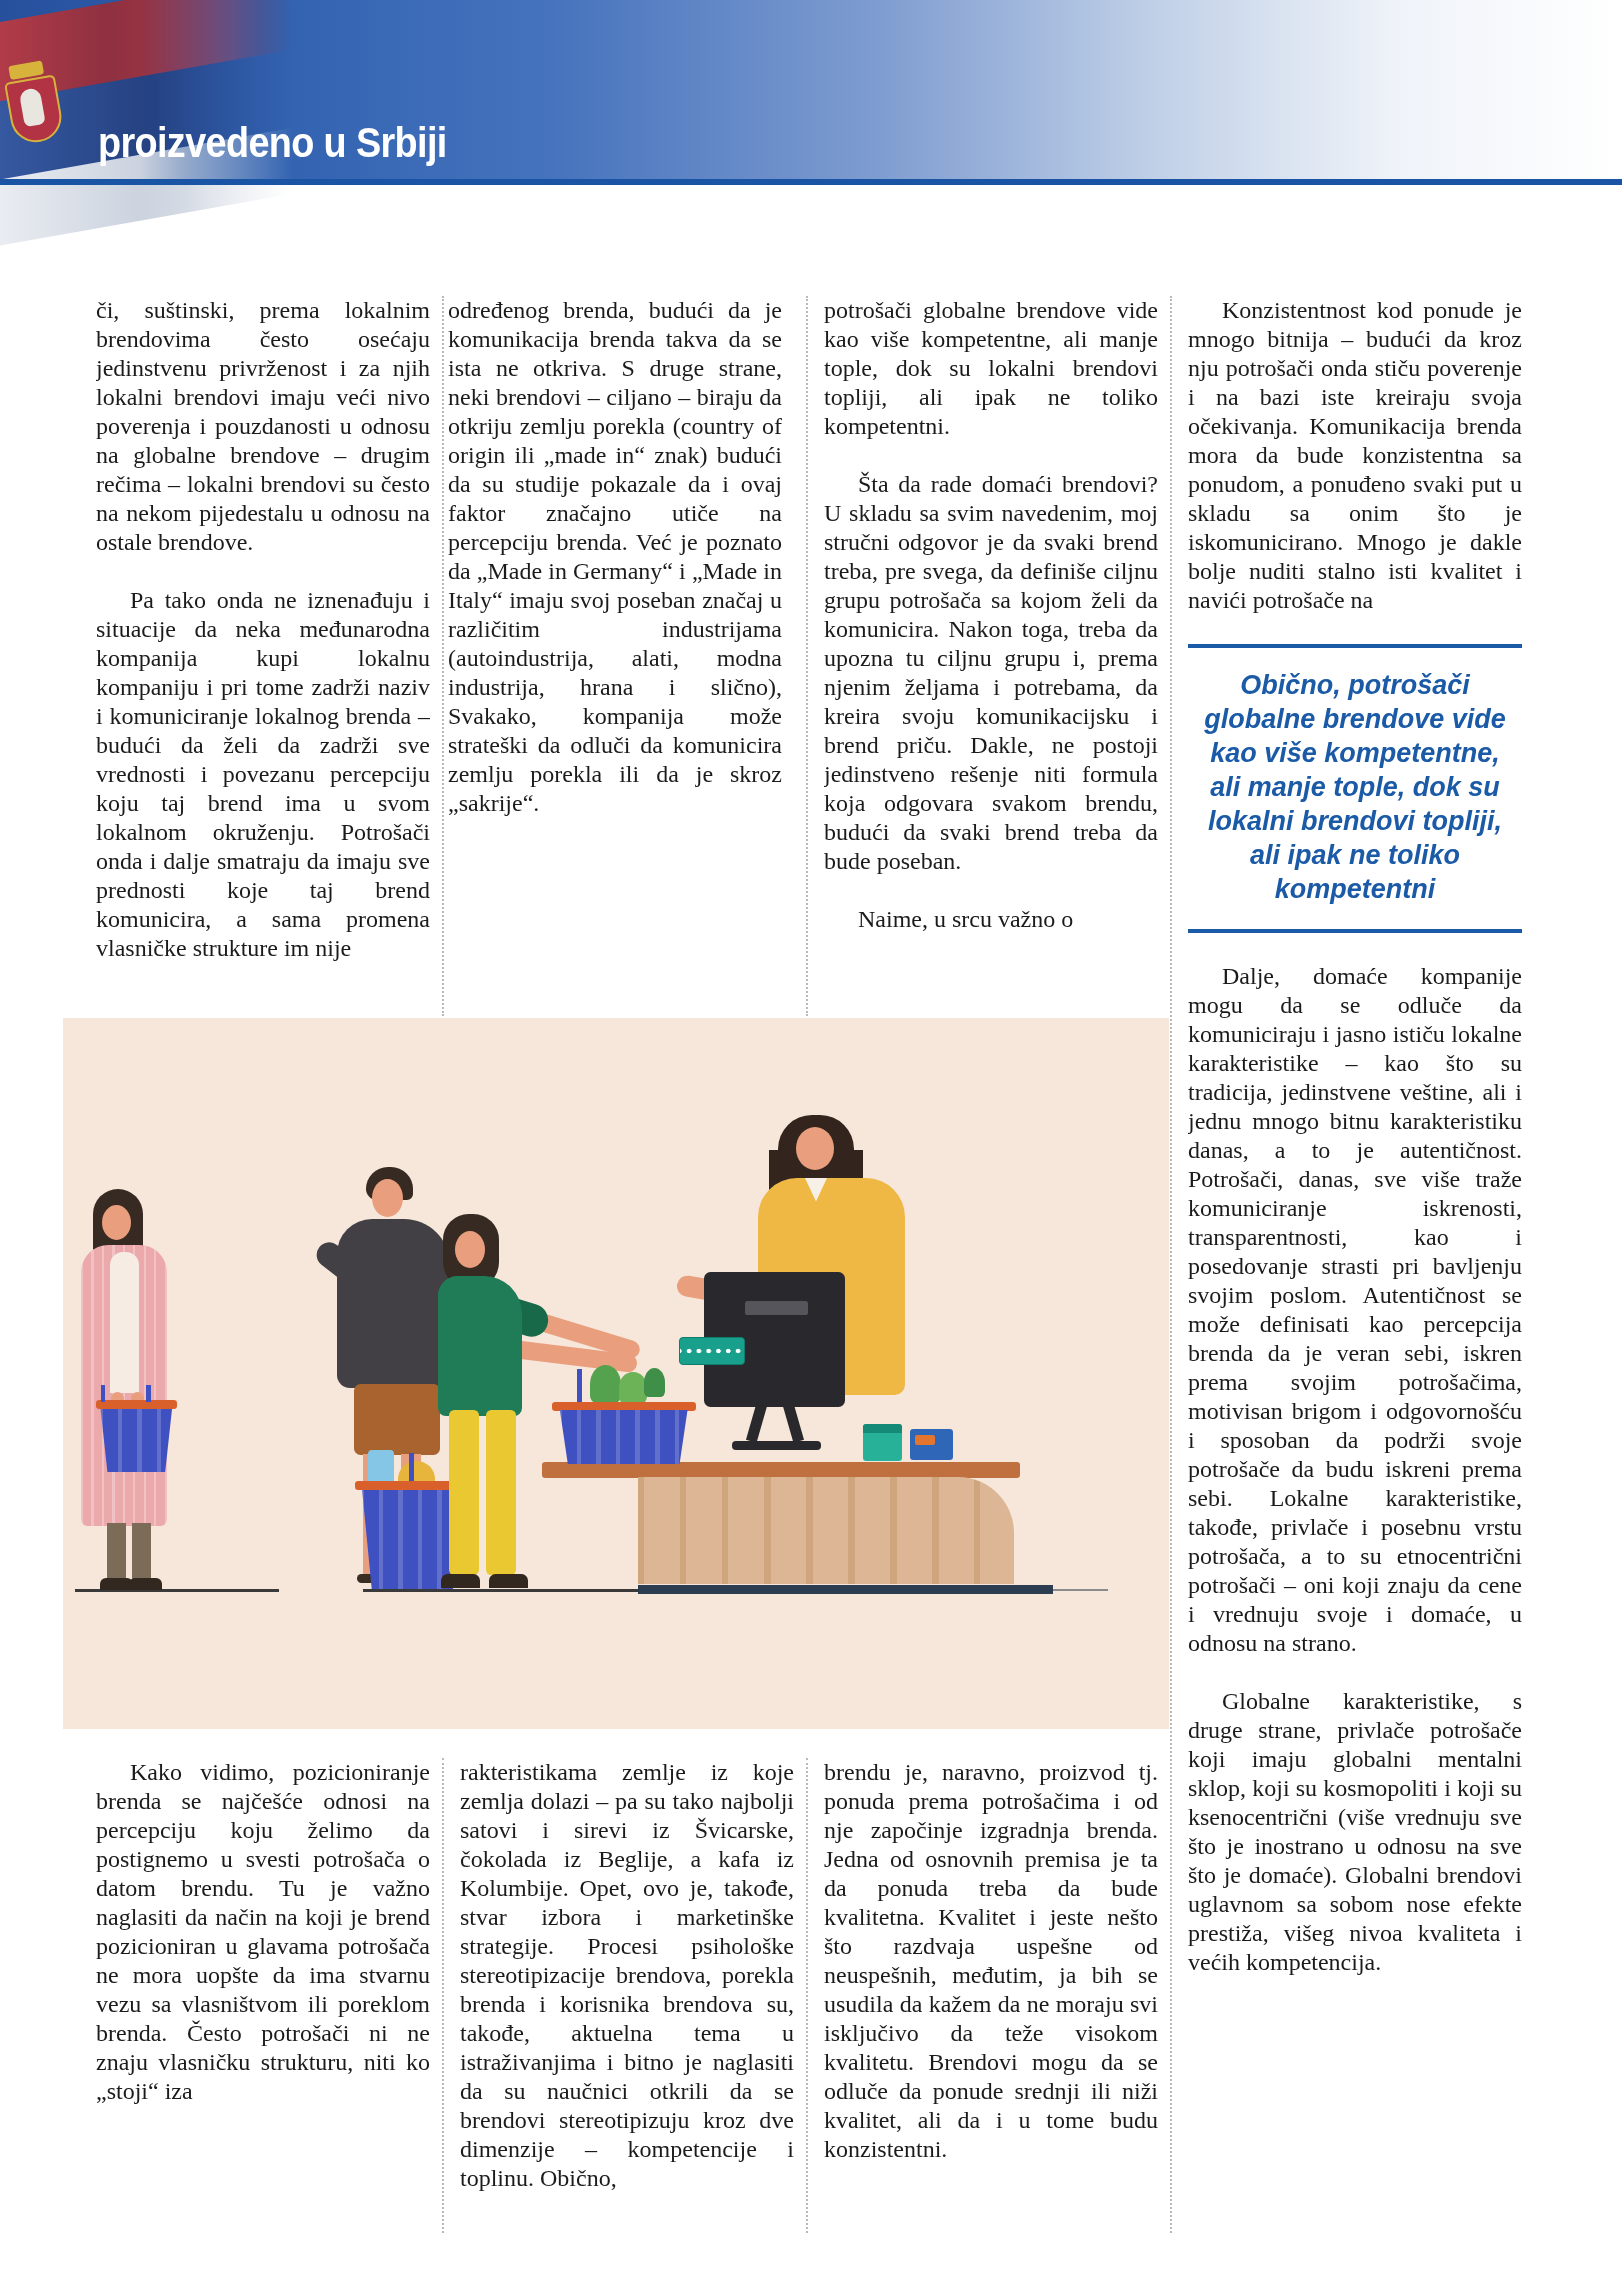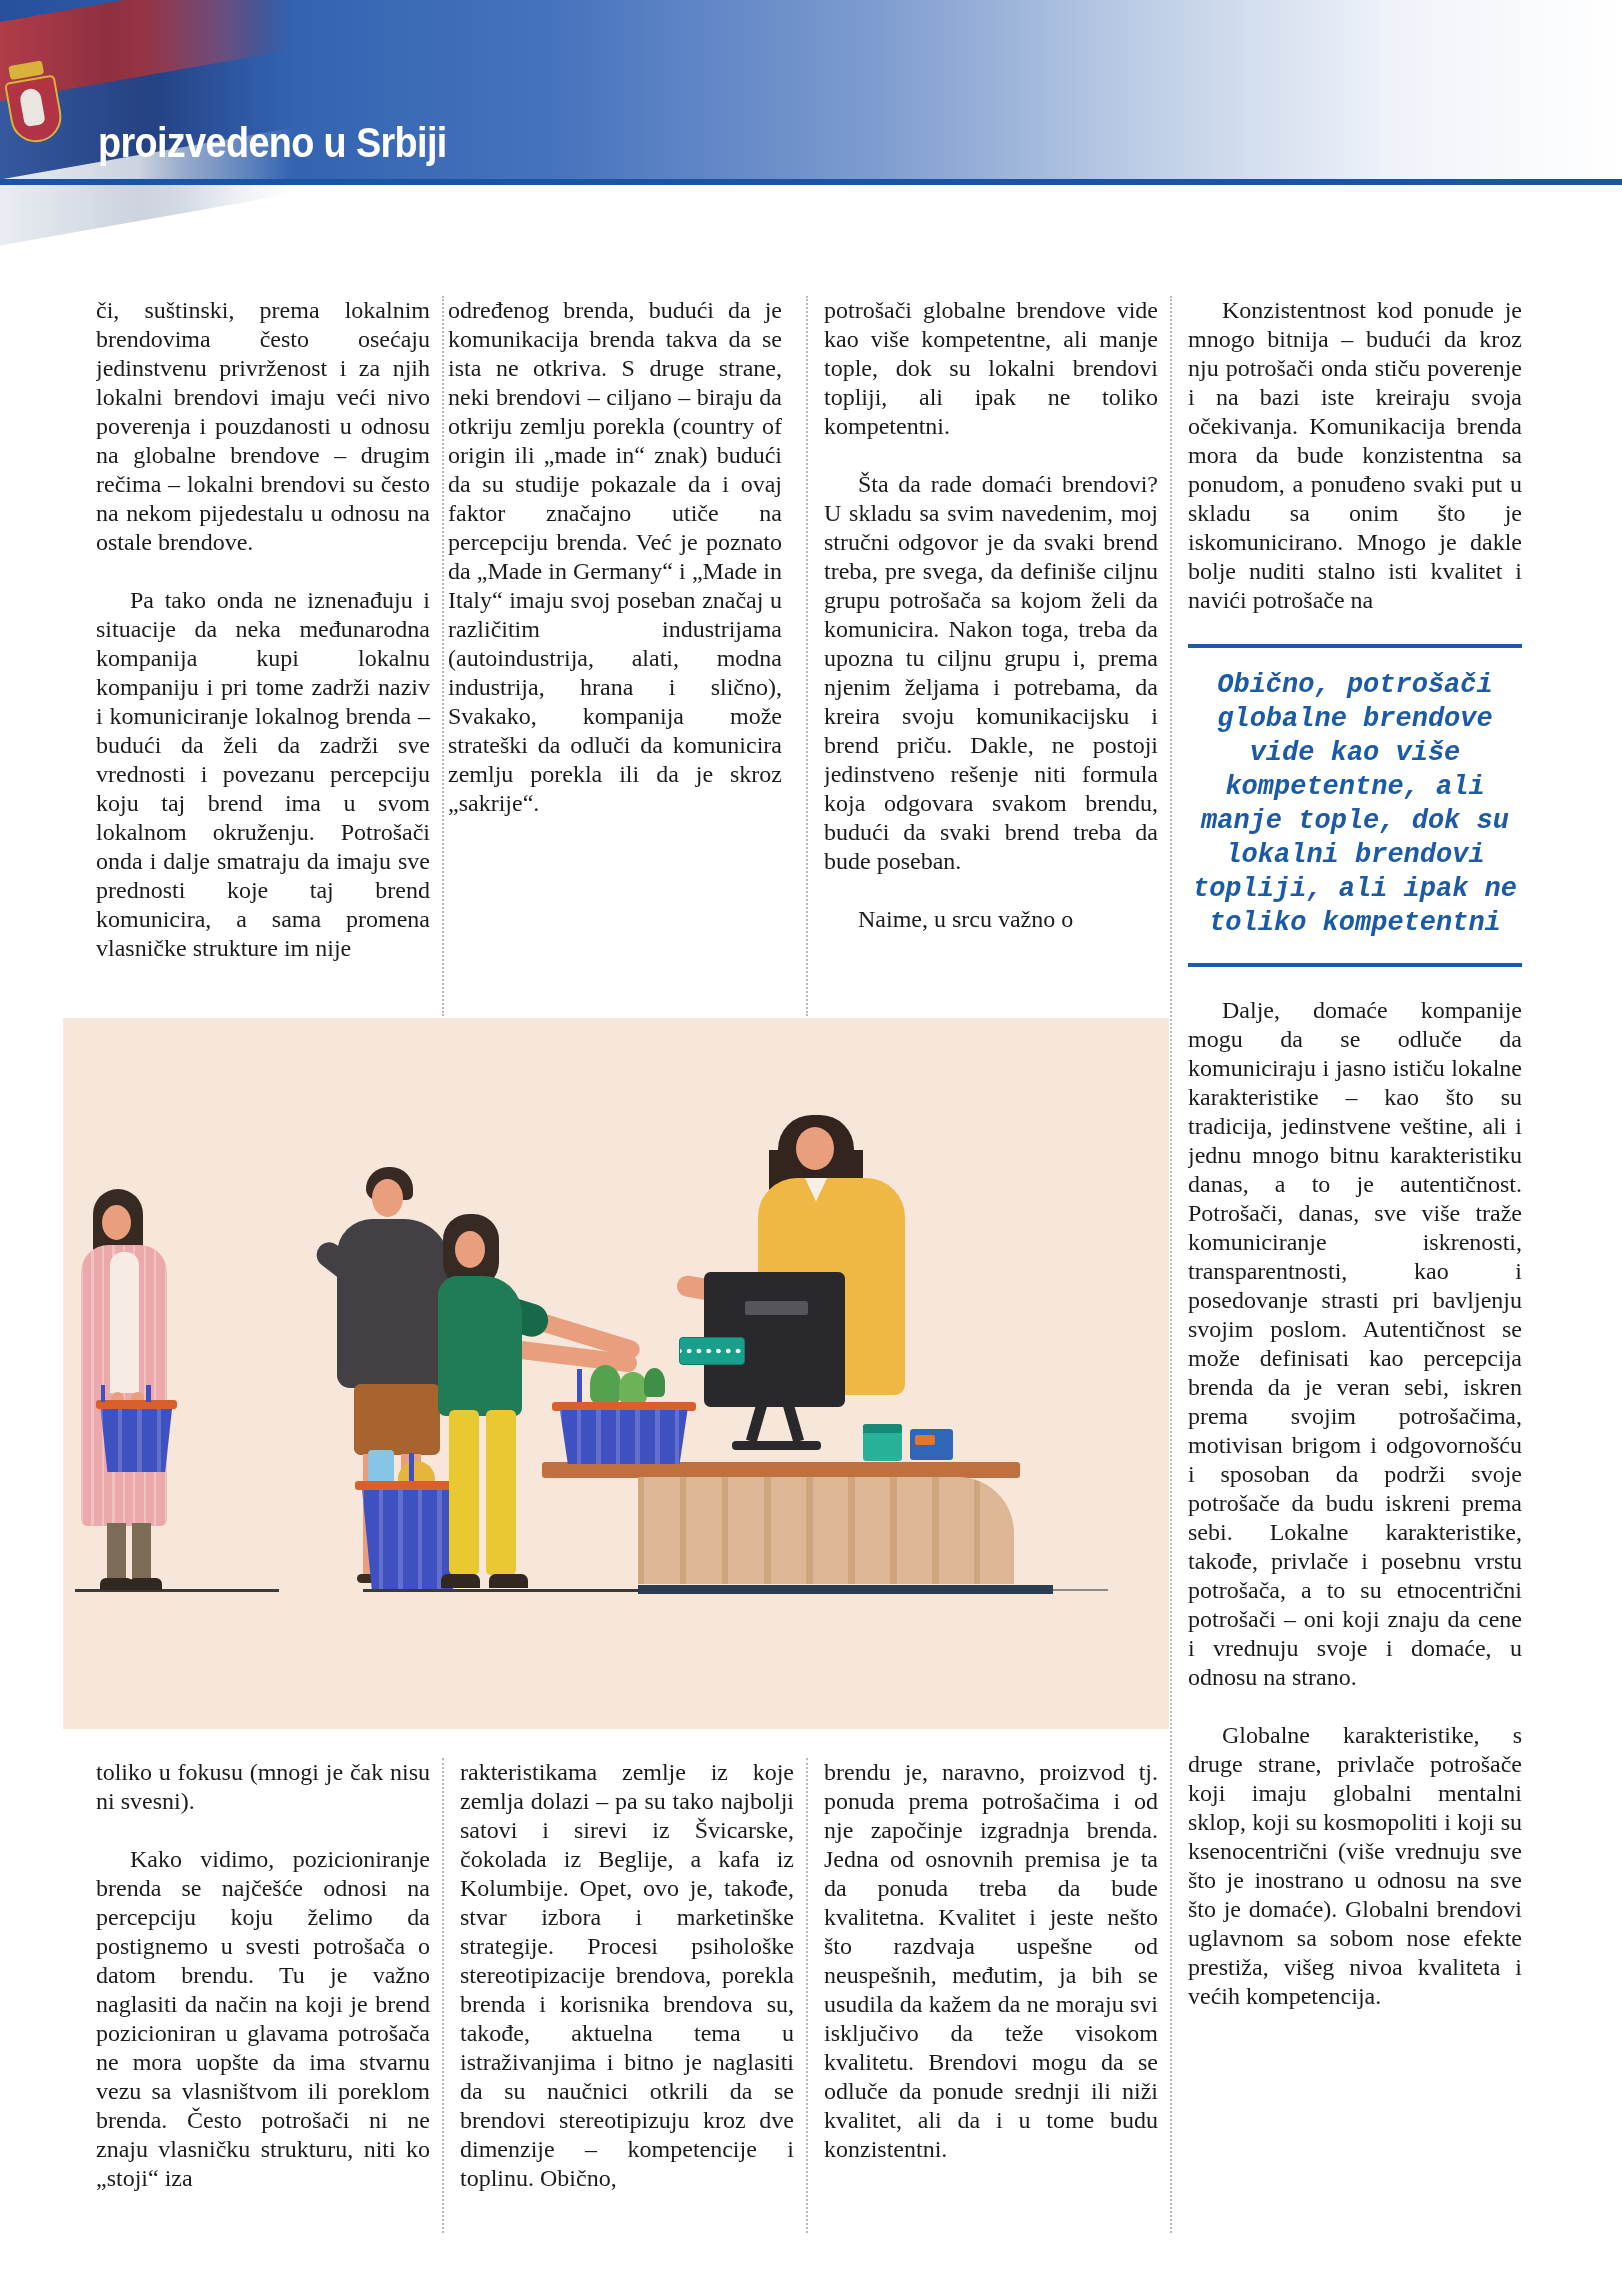--- a/index.html
+++ b/index.html
@@ -47,21 +47,21 @@
   .vdot{position:absolute;width:0;border-left:2px dotted #b9b9b9;}
   #vd1a{left:442px;top:296px;height:720px;}
   #vd2a{left:806px;top:296px;height:720px;}
   #vd1b{left:442px;top:1758px;height:475px;}
   #vd2b{left:806px;top:1758px;height:475px;}
   #vd3{left:1170px;top:296px;height:1937px;}
 
   
   .quote{margin:18.3px 0 22px 0;border-top:4.6px solid #1b5aa6;border-bottom:4.6px solid #1b5aa6;
     padding:19.6px 3.9px 23.6px 3.9px;text-align:center;text-indent:0;
-    font-family:Liberation Mono, monospace;font-style:italic;font-weight:600;
+    font-family:Liberation Sans, sans-serif;font-style:italic;font-weight:600;
     font-size:27px;line-height:34px;color:#1b5aa6;}
 
   
   .illo{position:absolute;left:63px;top:1018px;width:1106px;height:711px;background:#f6e7da;overflow:hidden;}
   .illo *{position:absolute;}
   .floor{height:2.6px;background:#3a3a3a;top:571px;}
   #floor1{left:11.8px;width:204px;}
   #floor2{left:300px;width:241px;}
   #floor3{left:393px;width:182px;}
   #floor4{left:989px;width:56px;height:2px;background:#8b8b8b;}
@@ -309,21 +309,20 @@
 
     <div id="prod1">
       <div class="lid"></div>
     </div>
     <div id="prod2">
       <div class="label"></div>
     </div>
   </div>
 
   <div class="text-col" id="col1-bottom">
-    <p>toliko u fokusu (mnogi je čak nisu ni svesni).</p>
     <p class="indent">Kako vidimo, pozicioniranje brenda se najčešće odnosi na percepciju koju želimo da postignemo u svesti potrošača o datom brendu. Tu je važno naglasiti da način na koji je brend pozicioniran u glavama potrošača ne mora uopšte da ima stvarnu vezu sa vlasništvom ili poreklom brenda. Često potrošači ni ne znaju vlasničku strukturu, niti ko „stoji“ iza</p>
   </div>
   <div class="text-col" id="col2-bottom">
     <p>rakteristikama zemlje iz koje zemlja dolazi – pa su tako najbolji satovi i sirevi iz Švicarske, čokolada iz Beglije, a kafa iz Kolumbije. Opet, ovo je, takođe, stvar izbora i marketinške strategije. Procesi psihološke stereotipizacije brendova, porekla brenda i korisnika brendova su, takođe, aktuelna tema u istraživanjima i bitno je naglasiti da su naučnici otkrili da se brendovi stereotipizuju kroz dve dimenzije – kompetencije i toplinu. Obično,</p>
   </div>
   <div class="text-col" id="col3-bottom">
     <p>brendu je, naravno, proizvod tj. ponuda prema potrošačima i od nje započinje izgradnja brenda. Jedna od osnovnih premisa je ta da ponuda treba da bude kvalitetna. Kvalitet i jeste nešto što razdvaja uspešne od neuspešnih, međutim, ja bih se usudila da kažem da ne moraju svi isključivo da teže visokom kvalitetu. Brendovi mogu da se odluče da ponude srednji ili niži kvalitet, ali da i u tome budu konzistentni.</p>
   </div>
 
 

